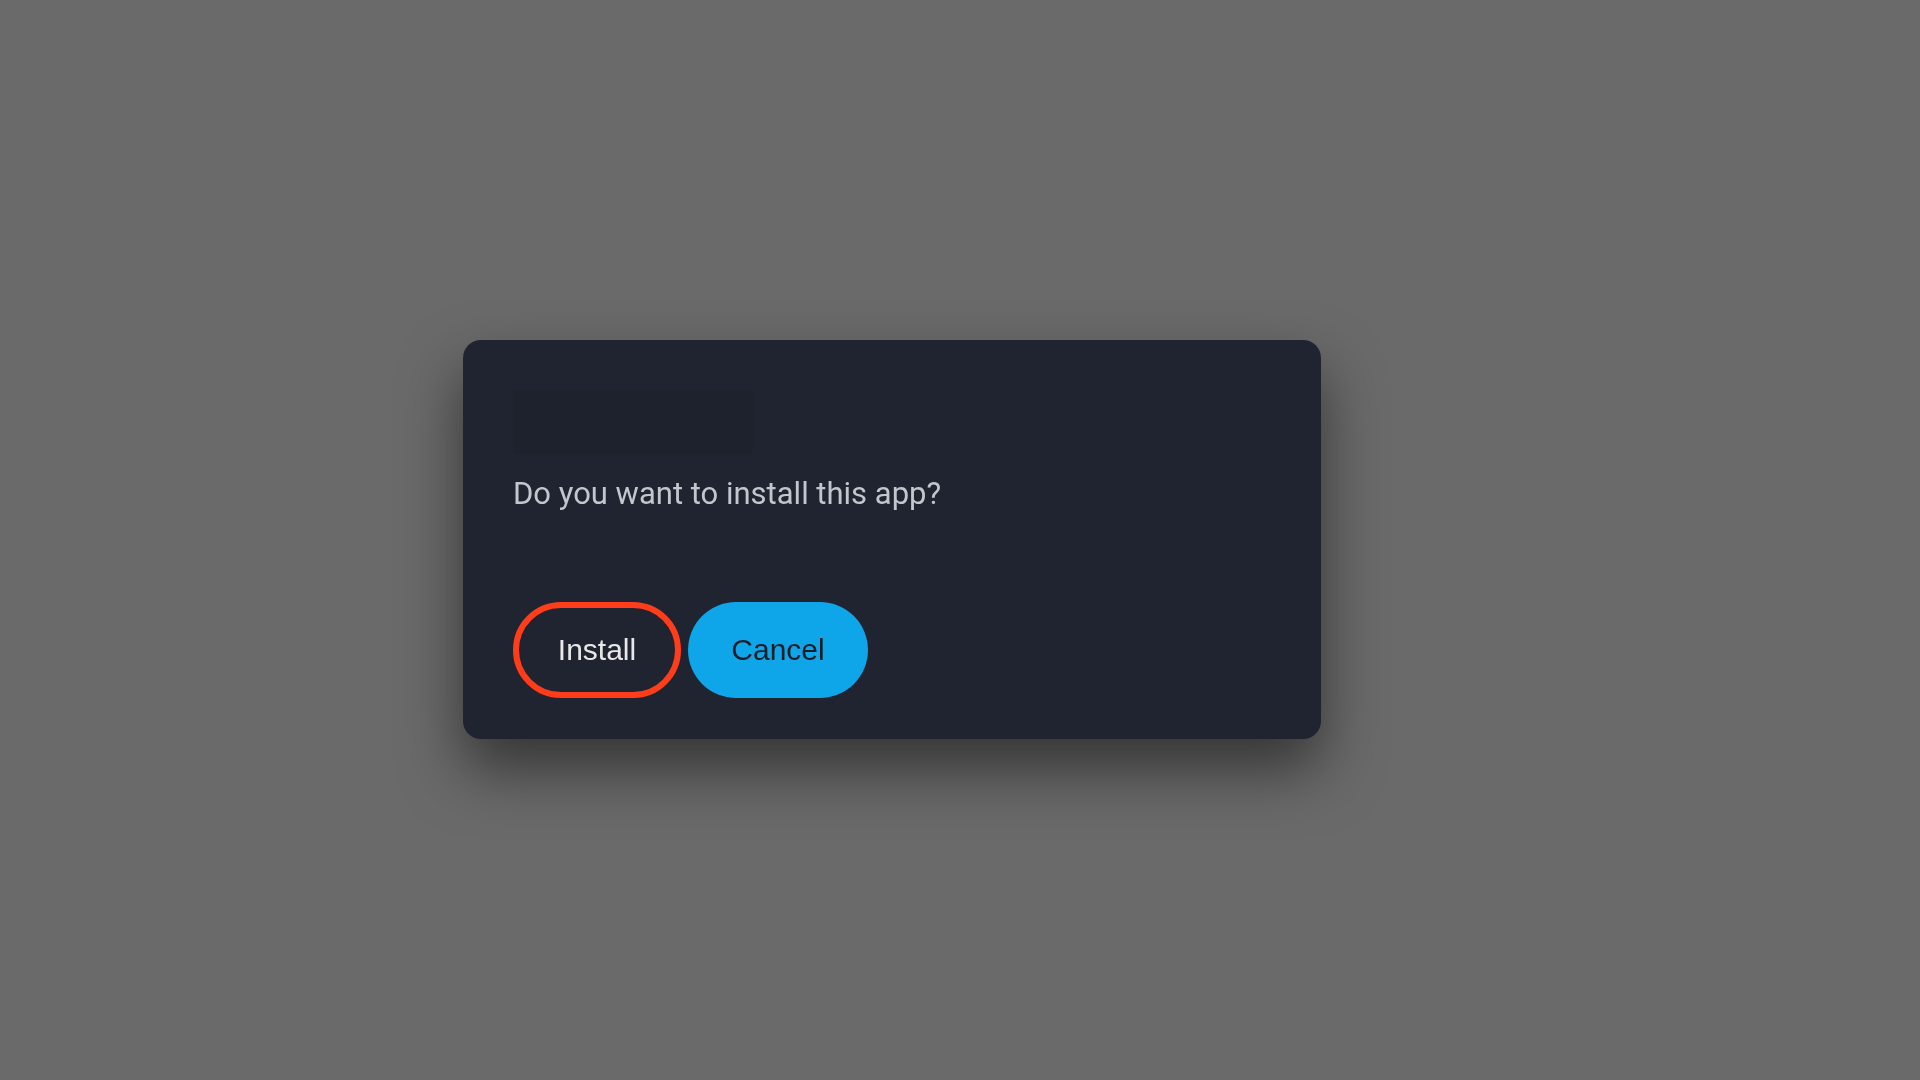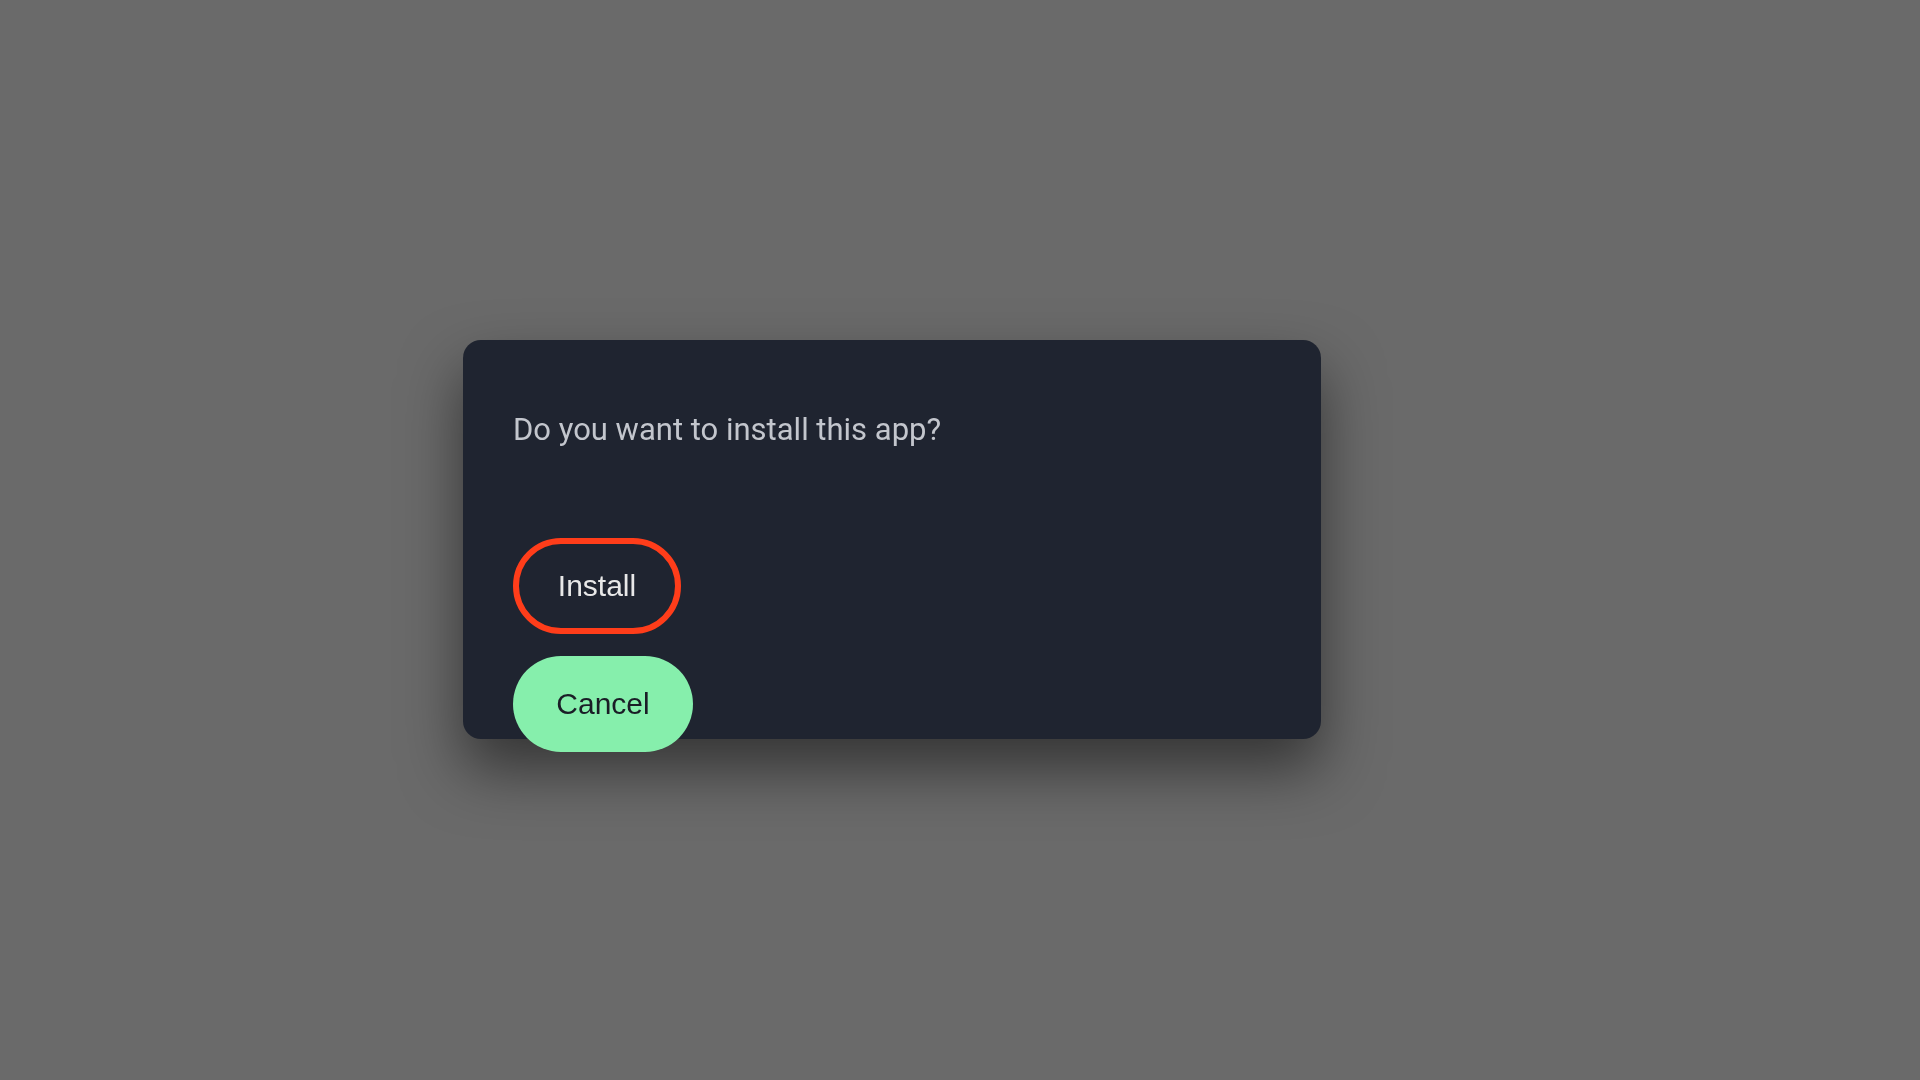--- a/index.html
+++ b/index.html
@@ -42,22 +42,21 @@
     .dialog-message {
       font-size: 31px;
       font-weight: 400;
       color: #c3c6cd;
       line-height: 1.3;
       margin-bottom: 88px;
     }
     
     .button-row {
       display: flex;
-      gap: 22px;
-      flex-direction: column;
+      gap: 7px;
     }
     
     .btn {
       height: 96px;
       border-radius: 48px;
       font-size: 30px;
       font-weight: 400;
       display: flex;
       align-items: center;
       justify-content: center;
@@ -68,21 +67,21 @@
     
     .btn-install {
       width: 168px;
       background-color: transparent;
       color: #e8e8e8;
       border: 6px solid #ff3d1a;
     }
     
     .btn-cancel {
       width: 180px;
-      background-color: #86efac;
+      background-color: #0ea5e9;
       color: #1a1d26;
     }
   </style>
 </head>
 <body>
 
 <div class="dialog">
   <div class="app-icon-placeholder"></div>
   <div class="dialog-message">Do you want to install this app?</div>
   <div class="button-row">

